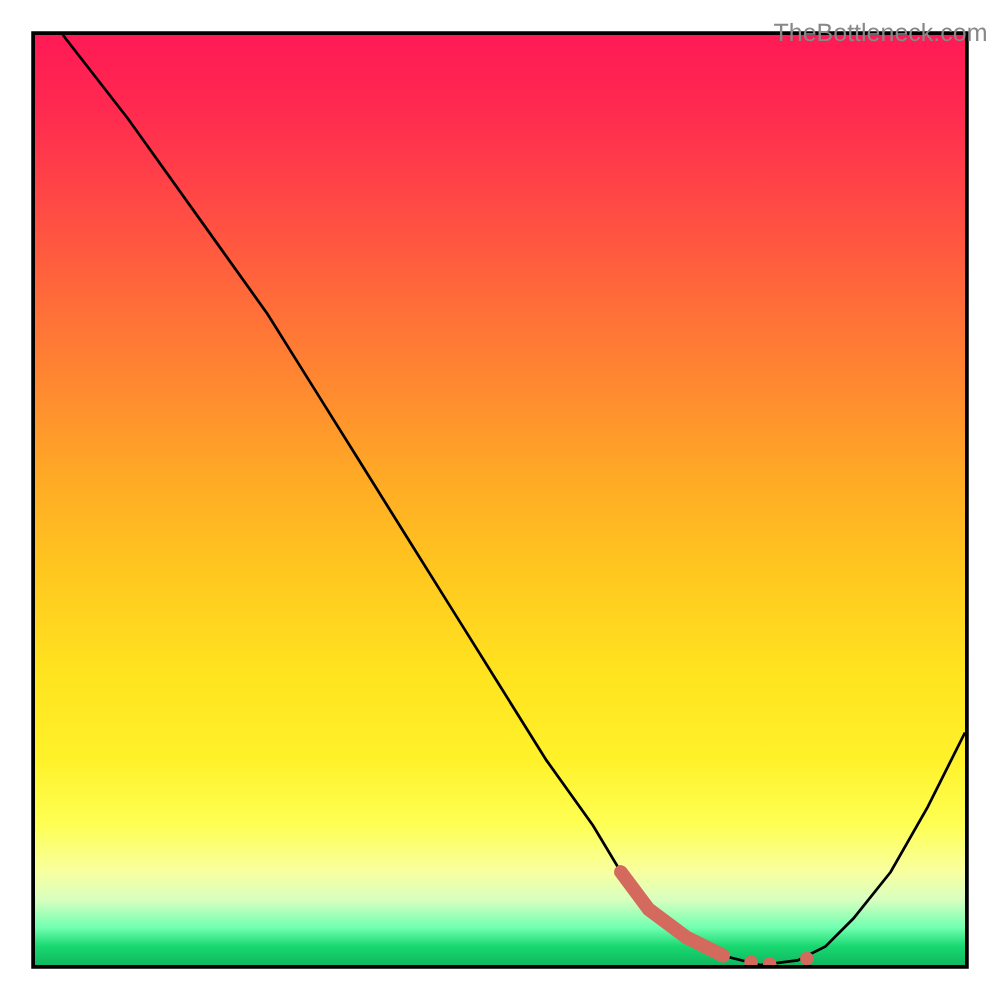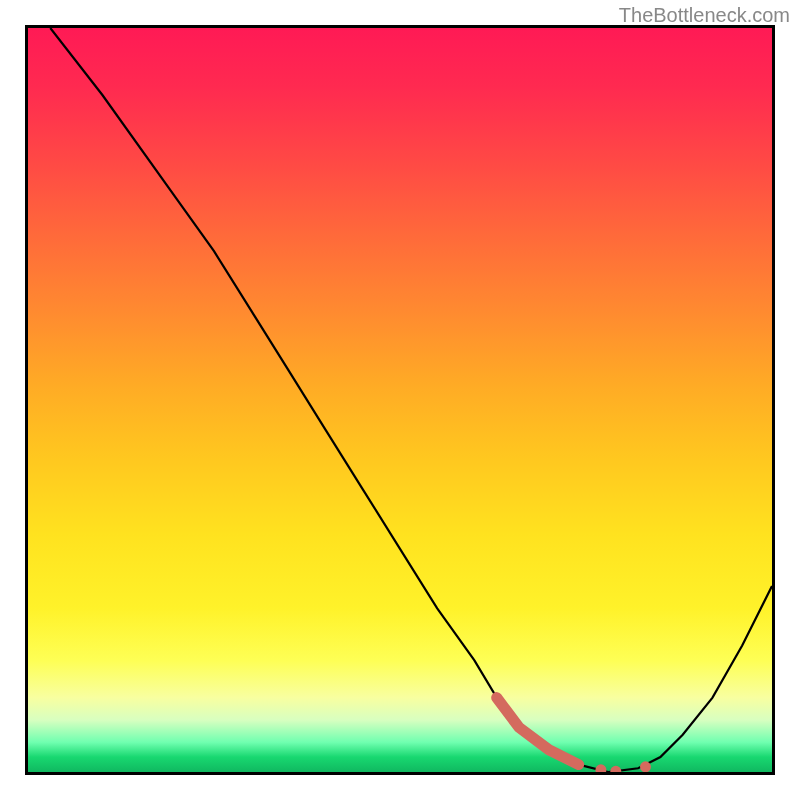--- a/index.html
+++ b/index.html
@@ -7,21 +7,21 @@
     padding: 0;
     background: #ffffff;
     width: 800px;
     height: 800px;
     position: relative;
     overflow: hidden;
     font-family: Arial, sans-serif;
   }
   .watermark {
     position: absolute;
-    top: 4px;
+    top: 16px;
     right: 10px;
     color: #888888;
     font-size: 20px;
     font-weight: 500;
     z-index: 10;
   }
   .chart-frame {
     position: absolute;
     top: 25px;
     left: 25px;

